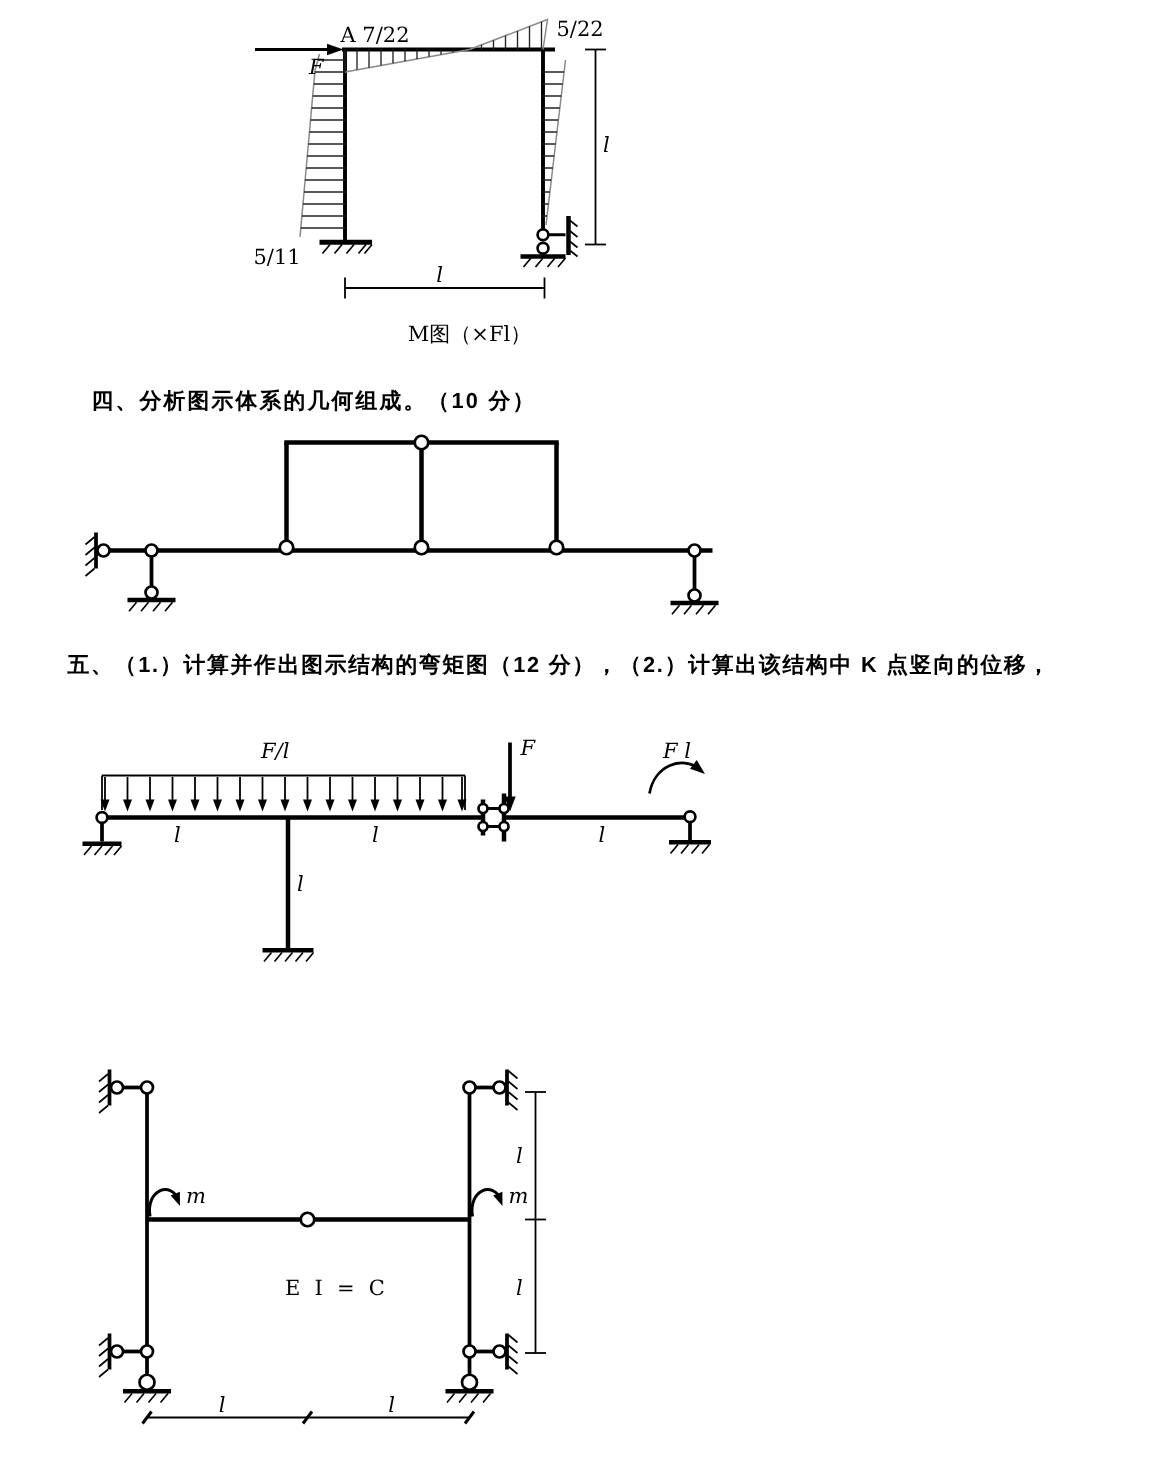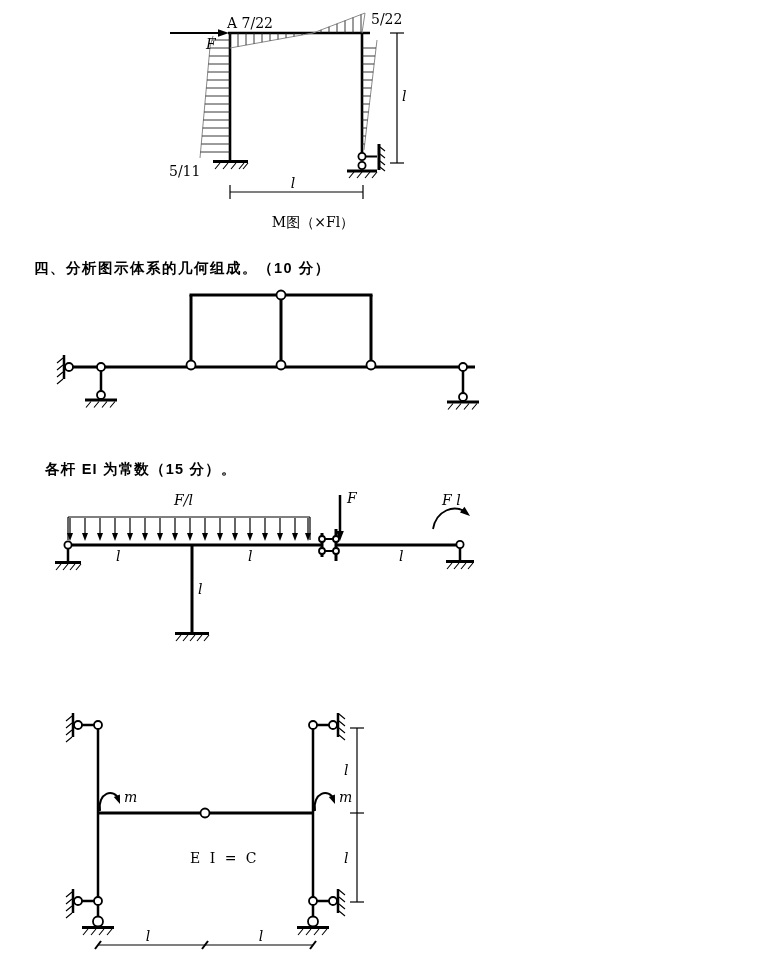--- a/index.html
+++ b/index.html
@@ -80,21 +80,21 @@
 
     <text class="lbl it" x="56" y="49" font-size="15">F</text>
     <text x="77" y="28" class="lbl" font-size="14.5">A 7/22</text>
     <text x="221" y="24" class="lbl" font-size="14.5">5/22</text>
     <text x="19" y="176" class="lbl" font-size="14.5">5/11</text>
     <text class="lbl it" x="252" y="101">l</text>
     <text class="lbl it" x="143" y="188" text-anchor="middle">l</text>
     <text x="163" y="227" text-anchor="middle" class="lbl" font-size="16">M图（×Fl）</text>
   </svg>
 
-  <div class="heading" style="left:34px;top:256px">四、分析图示体系的几何组成。（10 分）</div>
+  <div class="heading" style="left:61px;top:256px">四、分析图示体系的几何组成。（10 分）</div>
 
   <svg style="left:40px;top:285px" width="470" height="135" viewBox="0 0 470 135">
 
     <line class="member" stroke-width="3" x1="29" y1="82" x2="435" y2="82"></line>
 
     <g>
       <line class="member" stroke-width="2.5" x1="24" y1="70" x2="24" y2="94"></line>
       <path class="ghatch" d="M23,73 l-6,5 M23,80 l-6,5 M23,87 l-6,5 M23,94 l-6,5"></path>
       <circle class="hinge" cx="29" cy="82" r="4"></circle>
     </g>
@@ -122,21 +122,21 @@
 
     <g>
       <circle class="hinge" cx="423" cy="82" r="4"></circle>
       <line class="member" stroke-width="2.5" x1="423" y1="86" x2="423" y2="109"></line>
       <circle class="hinge" cx="423" cy="112" r="4"></circle>
       <line class="member" stroke-width="3" x1="407" y1="117" x2="439" y2="117"></line>
       <path class="ghatch" d="M413,118.5 l-5,6 M421,118.5 l-5,6 M429,118.5 l-5,6 M437,118.5 l-5,6"></path>
     </g>
   </svg>
 
-  <div class="heading" style="left:45px;top:457px;letter-spacing:1.2px">各杆 EI 为常数（15 分）。</div>
+  <div class="heading" style="left:45px;top:432px;letter-spacing:1.2px">五、（1.）计算并作出图示结构的弯矩图（12 分），（2.）计算出该结构中 K 点竖向的位移，</div>
 
   <svg style="left:40px;top:487px" width="460" height="165" viewBox="0 0 460 165">
 
     <line class="member" stroke-width="3" x1="28" y1="58" x2="281" y2="58"></line>
     <line class="member" stroke-width="3" x1="297" y1="58" x2="420" y2="58"></line>
 
     <g>
       <line class="thin" x1="28" y1="30" x2="270" y2="30"></line>
       <line class="thin" x1="28" y1="30" x2="28" y2="53"></line>
       <line class="thin" x1="270" y1="30" x2="270" y2="53"></line>

